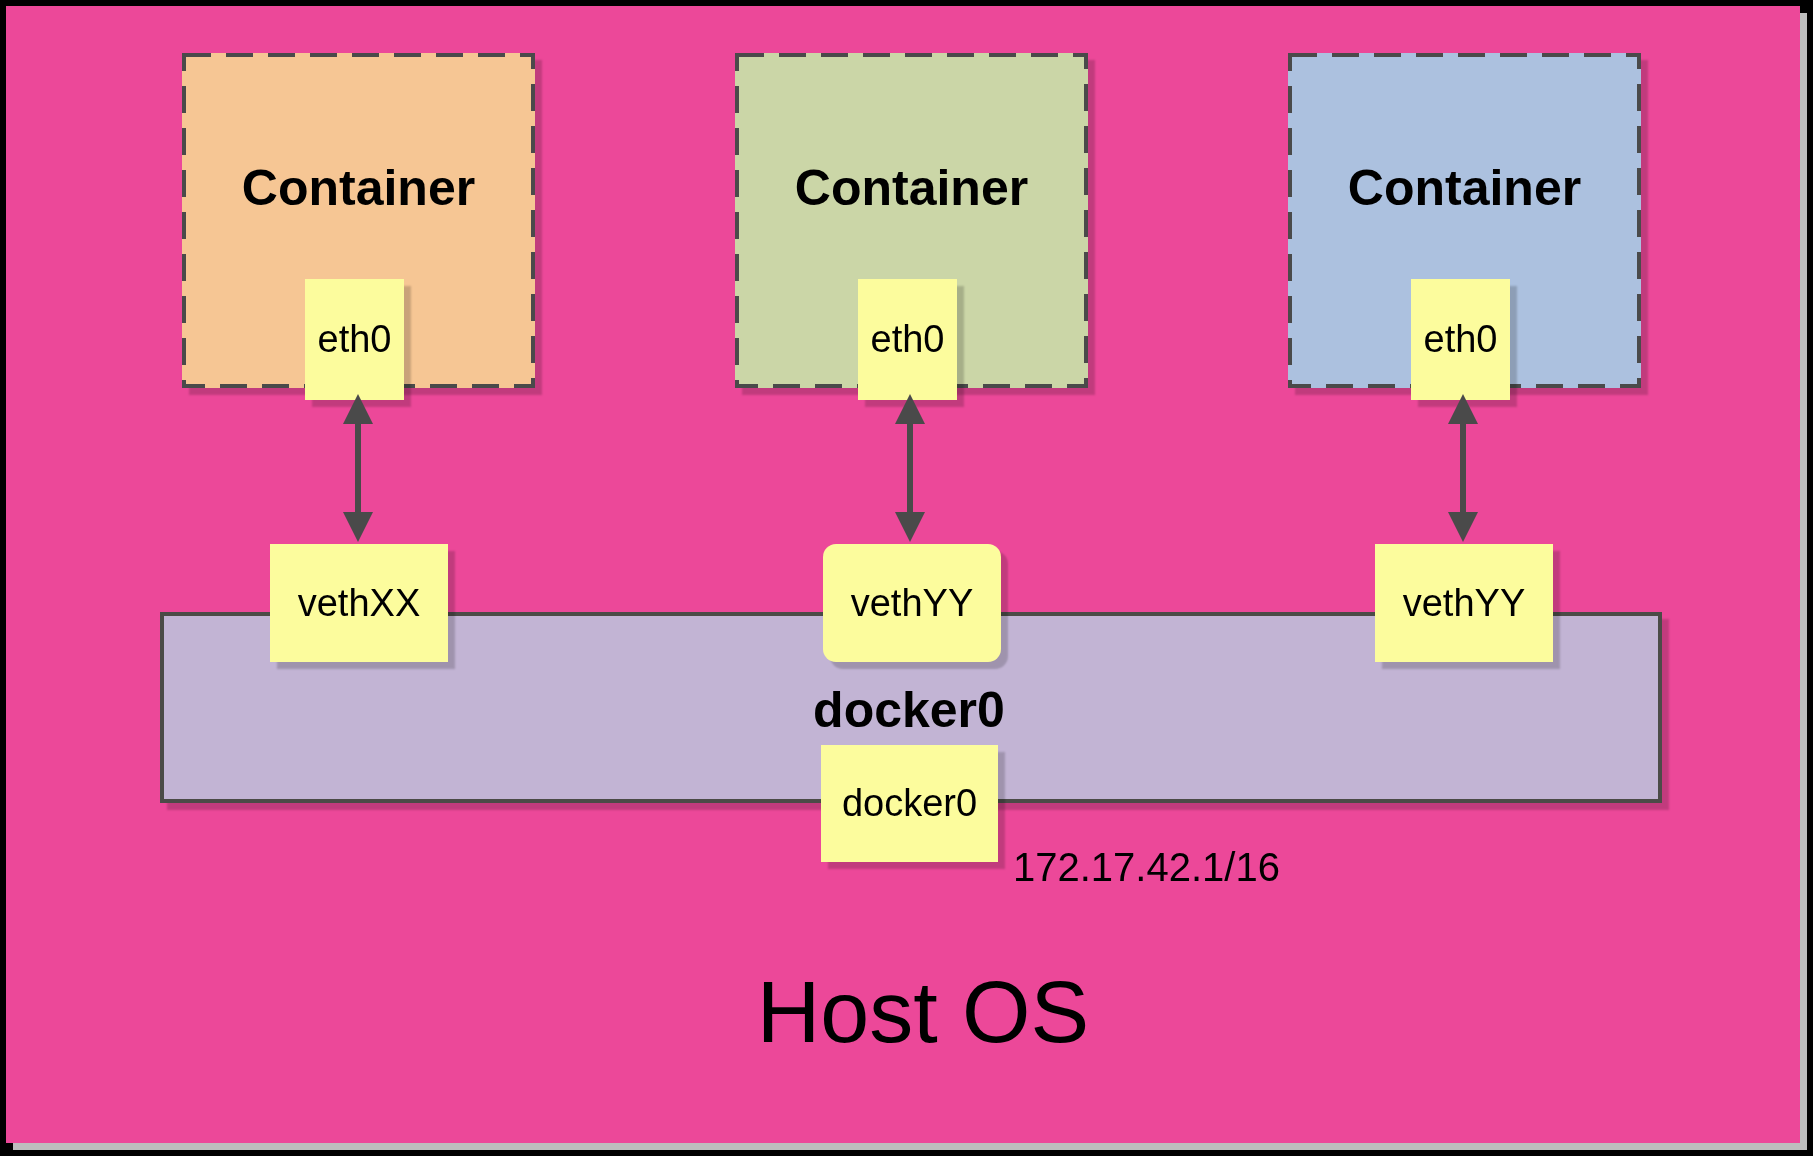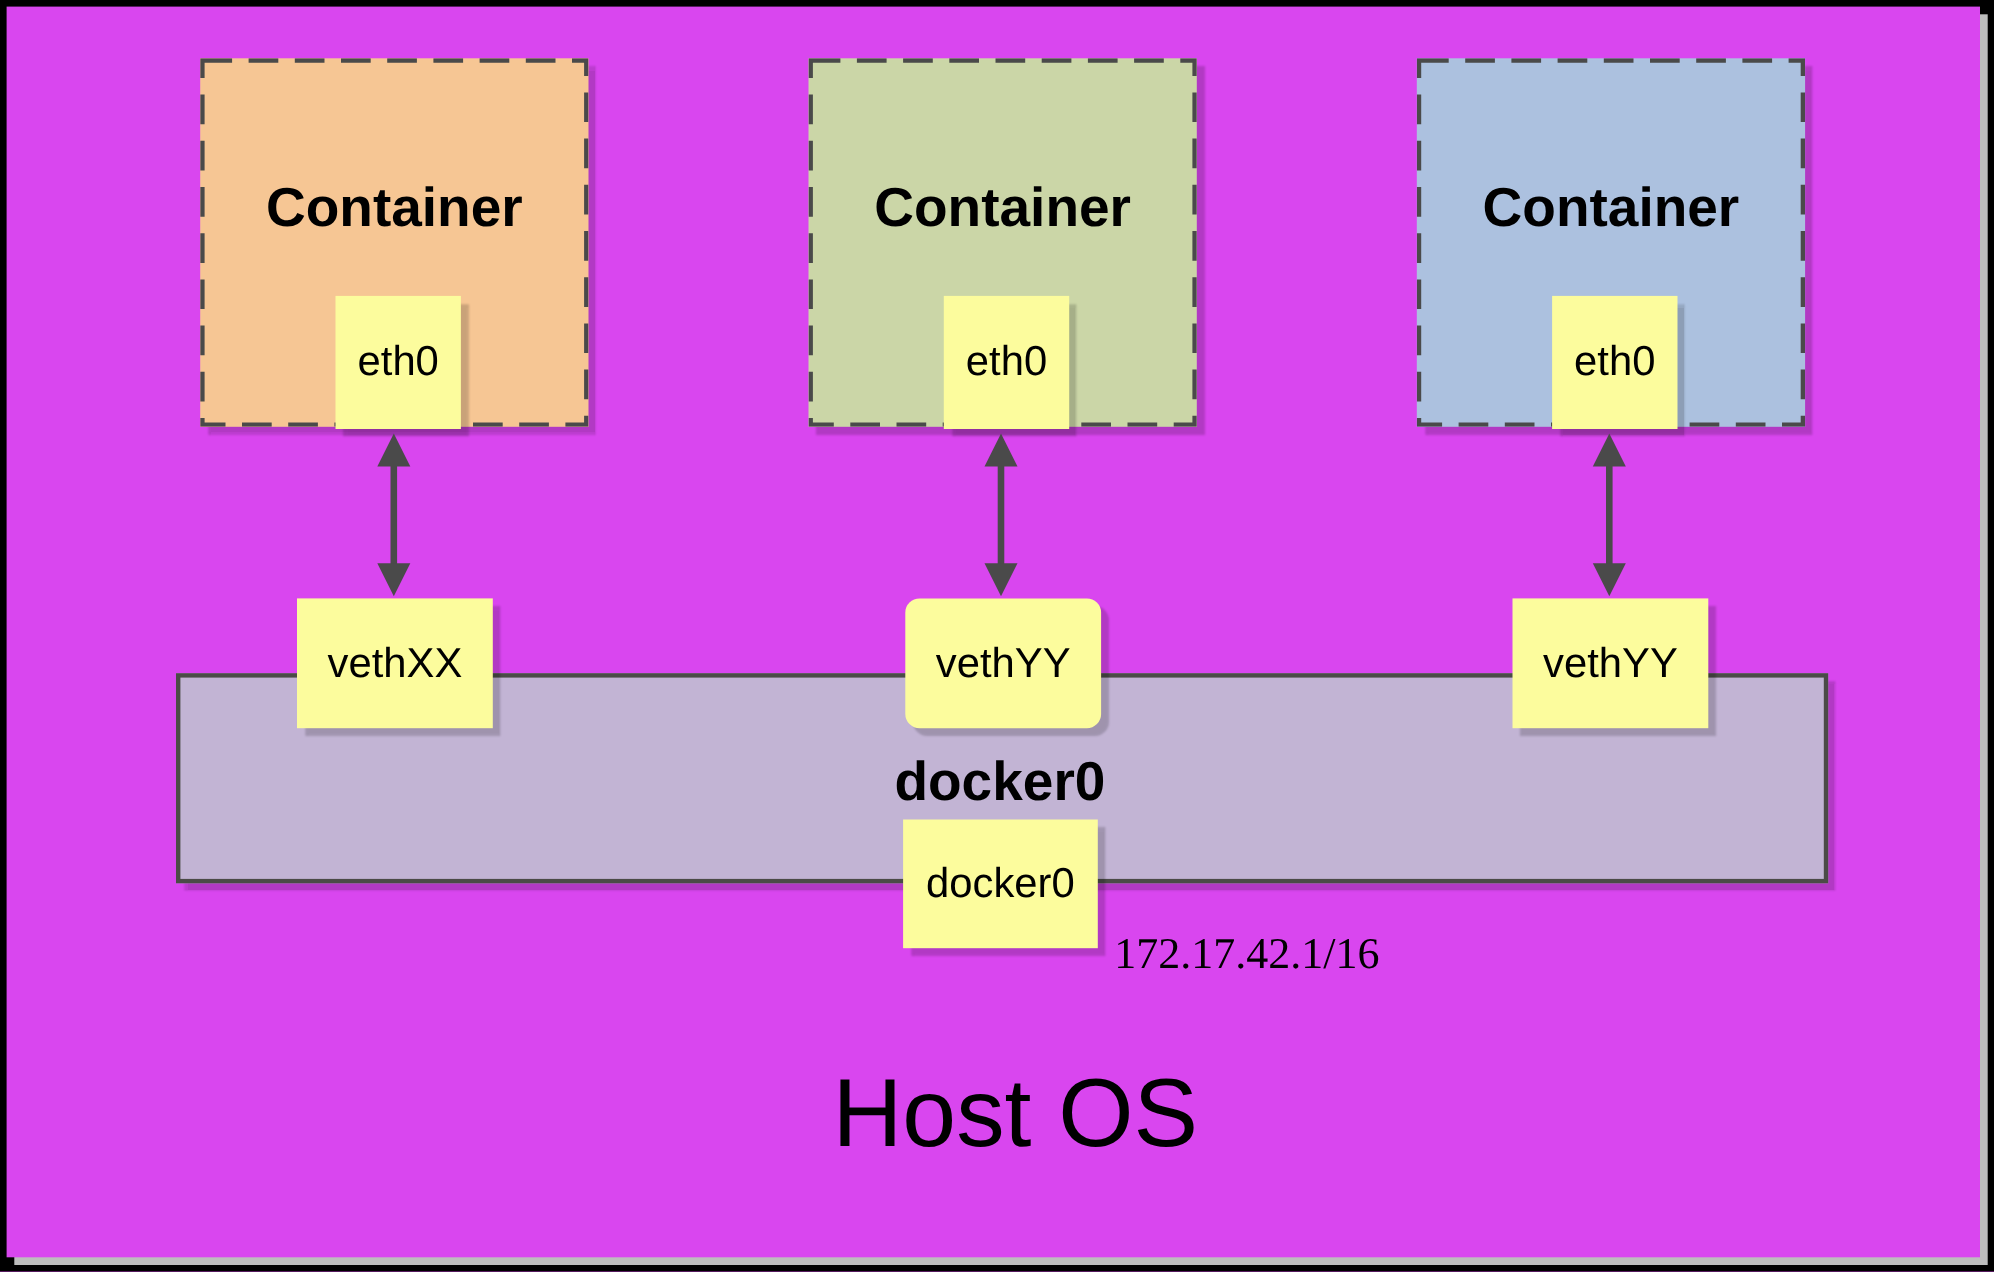--- a/index.html
+++ b/index.html
@@ -6,21 +6,21 @@
   body{
     width:1813px;height:1156px;
     background:#000;
     position:relative;
     font-family:"Liberation Sans","DejaVu Sans",sans-serif;
     color:#000;
     overflow:hidden;
   }
   .panel{
     position:absolute;left:6px;top:6px;width:1794px;height:1137px;
-    background:#d946ef;
+    background:#ec4899;
     box-shadow:7px 7px 0 #BDBDBD;
   }
   
   .container-box{
     position:absolute;top:47px;width:353px;height:335px;
     box-shadow:7px 7px 2px rgba(0,0,0,0.18);
   }
   .container-box .dash-border{position:absolute;left:0;top:0;}
   .pos-c1{left:176px;}
   .pos-c2{left:729px;}
@@ -29,21 +29,21 @@
     position:absolute;top:108px;left:0;width:100%;
     text-align:center;font-size:50px;font-weight:bold;line-height:54px;
   }
   .note{
     background:#FCFC9D;
     box-shadow:7px 7px 2px rgba(0,0,0,0.18);
     display:flex;align-items:center;justify-content:center;
     font-size:38px;
   }
   .iface-box{
-    position:absolute;left:123px;top:216px;width:114px;height:121px;
+    position:absolute;left:123px;top:226px;width:99px;height:121px;
   }
   
   .arrow{position:absolute;top:386px;width:40px;height:152px;z-index:2;}
   .pos-a1{left:332px;}
   .pos-a2{left:884px;}
   .pos-a3{left:1437px;}
   
   .bridge-bar{
     position:absolute;left:154px;top:606px;width:1502px;height:191px;
     box-sizing:border-box;
@@ -61,21 +61,21 @@
   .bridge-label{
     position:absolute;left:753px;top:678px;width:300px;
     text-align:center;font-size:50px;font-weight:bold;line-height:52px;
     z-index:2;
   }
   .bridge-iface{
     position:absolute;left:815px;top:739px;width:177px;height:117px;z-index:3;
   }
   .bridge-ip{
     position:absolute;left:1007px;top:839px;
-    font-size:40px;line-height:44px;z-index:2;font-family:Liberation Serif, serif;
+    font-size:40px;line-height:44px;z-index:2;
   }
   .host-label{
     position:absolute;left:20px;top:960px;width:100%;
     text-align:center;font-size:88px;line-height:92px;font-weight:normal;
   }
 </style>
 </head>
 <body>
 
 <div class="panel">

